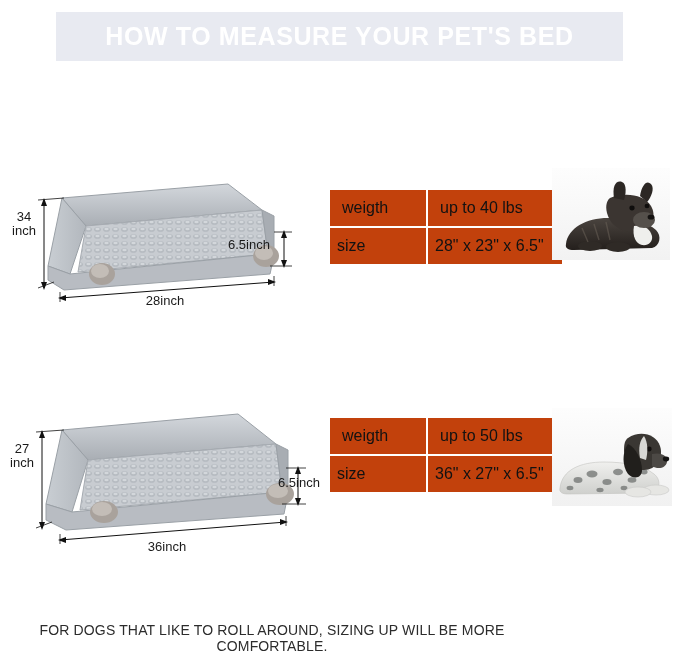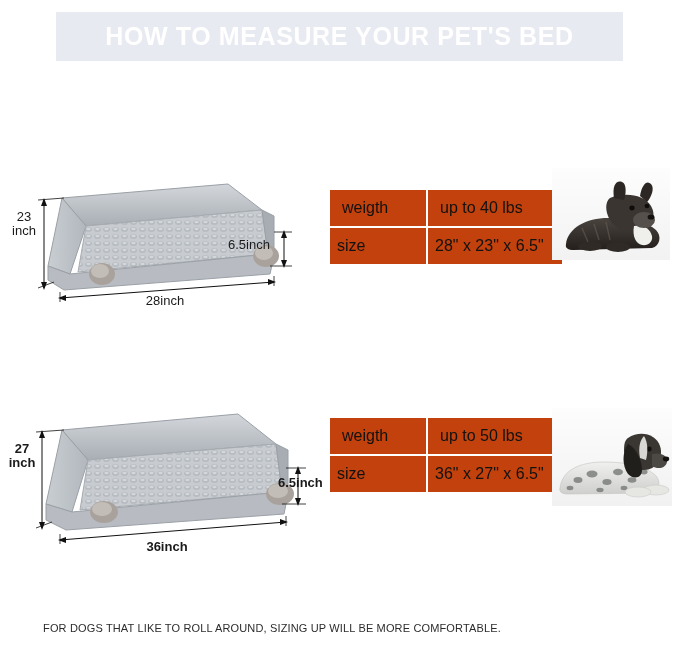--- a/index.html
+++ b/index.html
@@ -42,21 +42,21 @@
     width: 679px;
   }
   .section-1 { top: 150px; height: 160px; }
   .section-2 { top: 390px; height: 170px; }
 
   
   .bed-wrap {
     position: absolute;
   }
   .bed-1 { left: 30px; top: 20px; width: 290px; height: 130px; }
-  .bed-2 { left: 30px; top: 10px; width: 310px; height: 150px; font-weight: bold; }
+  .bed-2 { left: 30px; top: 10px; width: 310px; height: 150px; }
 
   .bed svg { display: block; }
 
   
   .dim-label {
     position: absolute;
     font-size: 13px;
     color: #1a1a1a;
     line-height: 1.05;
     text-align: center;
@@ -92,21 +92,21 @@
   .dog-1 { left: 552px; top: 18px; width: 118px; height: 92px; }
   .dog-2 { left: 552px; top: 18px; width: 120px; height: 98px; }
 
   
   .footer {
     position: absolute;
     left: 0;
     top: 622px;
     width: 544px;
     text-align: center;
-    font-size: 11px;
+    font-size: 14px;
     color: #2c2c2c;
     letter-spacing: 0.15px;
   }
 </style>
 </head>
 <body>
 
 <div class="banner">
   <div class="banner-title">HOW TO MEASURE YOUR PET'S BED</div>
 </div>
@@ -164,21 +164,21 @@
         <line x1="244" y1="106" x2="244" y2="116" stroke="#111" stroke-width="0.8"></line>
 
         <line x1="254" y1="62" x2="254" y2="96" stroke="#111" stroke-width="1"></line>
         <polygon points="254,60 251,68 257,68" fill="#111"></polygon>
         <polygon points="254,98 251,90 257,90" fill="#111"></polygon>
         <line x1="244" y1="62" x2="262" y2="62" stroke="#111" stroke-width="0.8"></line>
         <line x1="240" y1="96" x2="262" y2="96" stroke="#111" stroke-width="0.8"></line>
       </svg>
     </div>
 
-    <div class="dim-label" style="left:-24px; top:40px; width:36px;">23
+    <div class="dim-label" style="left:-24px; top:40px; width:36px;">34
 inch</div>
     <div class="dim-label" style="left:80px; top:124px; width:110px;">28inch</div>
     <div class="dim-label" style="left:198px; top:68px; width:90px; text-align:left;">6.5inch</div>
   </div>
 
   <table class="spec-table table-1">
     <tbody>
         <tr>
       <td class="spec-key">weigth</td>
       <td>up to 40 lbs</td>

